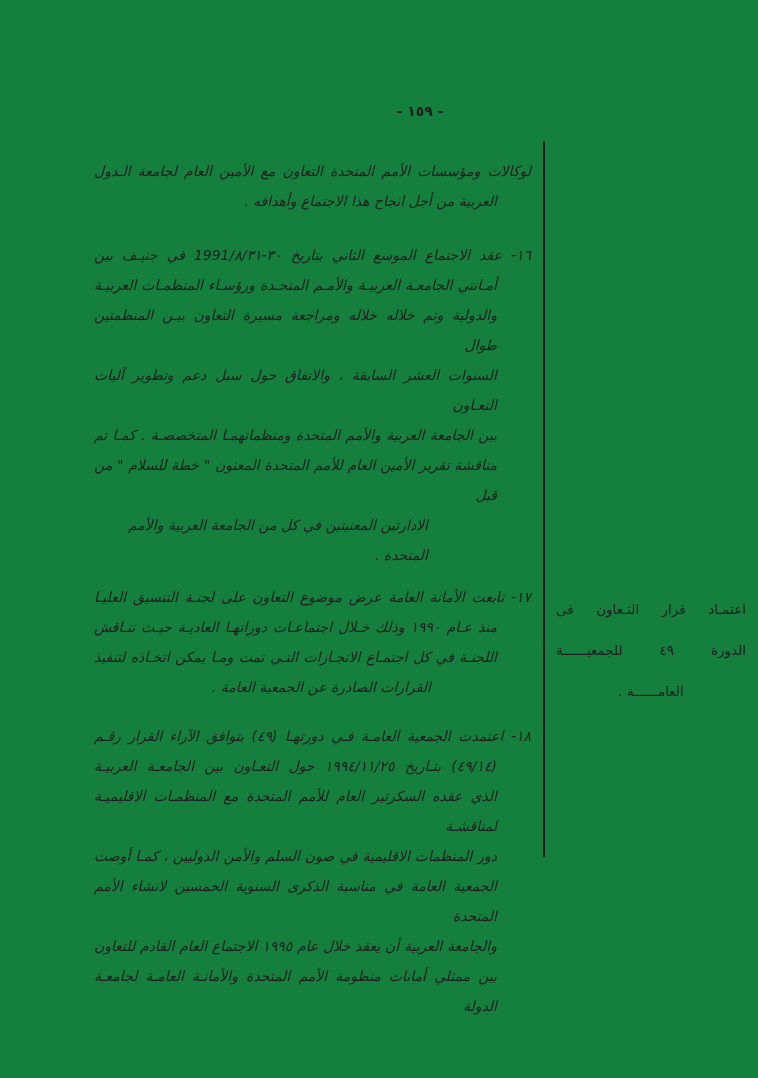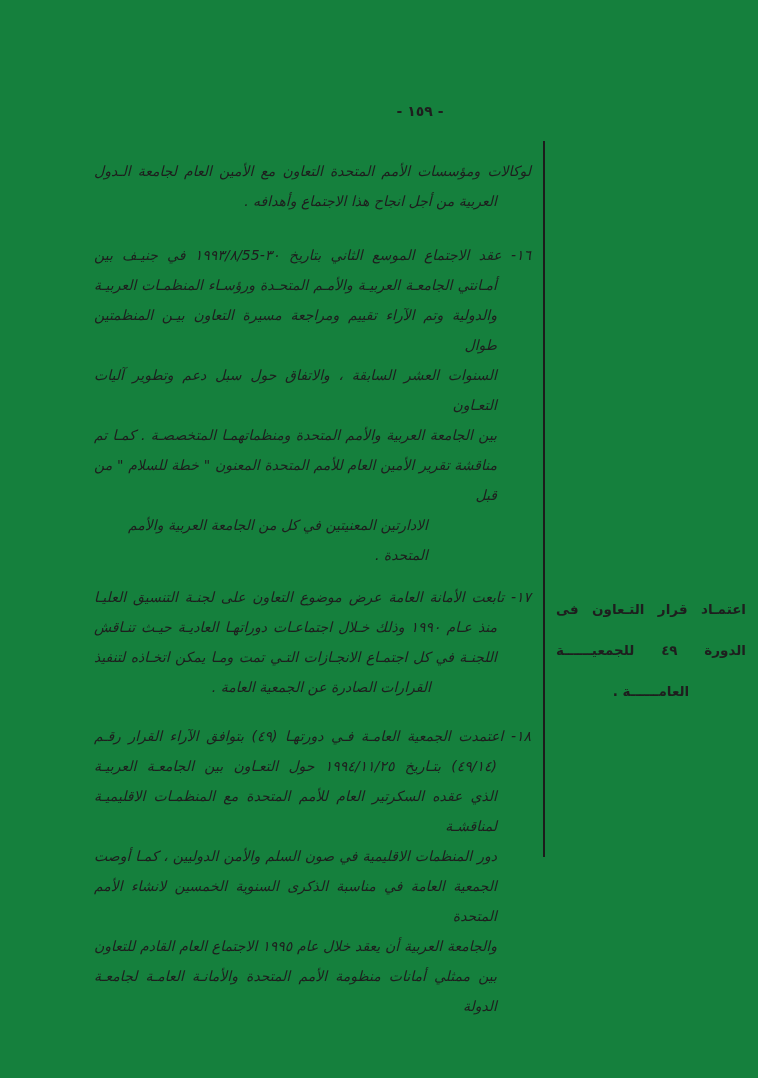--- a/index.html
+++ b/index.html
@@ -67,21 +67,21 @@
   .line.end.e100 { padding-right: 100px; }
   .line.end.e103 { padding-right: 103px; }
   .line.end.e217 { padding-right: 217px; }
   .marker { white-space: nowrap; }
   .margin-note {
     position: absolute;
     left: 556px;
     top: 589px;
     width: 190px;
     font-size: 13.5px;
-    font-weight: bold;
+    font-weight: normal;
     line-height: 41px;
     direction: rtl;
   }
   .margin-note .mline {
     text-align: justify;
     text-align-last: justify;
   }
   .margin-note .mline.centered {
     text-align: right;
     text-align-last: center;
@@ -97,23 +97,23 @@
   <div class="vertical-rule"></div>
 
   <div class="text-column">
 
     <div class="para intro">
       <div class="line fill">لوكالات ومؤسسات الأمم المتحدة التعاون مع الأمين العام لجامعة الـدول</div>
       <div class="line end e34">العربية من أجل انجاح هذا الاجتماع وأهدافه .</div>
     </div>
 
     <div class="para item-16">
-      <div class="line fill"><span class="marker">١٦-</span> <span>عقد الاجتماع الموسع الثاني بتاريخ ٣٠-55‏/‏٨‏/‏١٩٩٣ في جنيـف بين</span></div>
+      <div class="line fill"><span class="marker">١٦-</span> <span>عقد الاجتماع الموسع الثاني بتاريخ ٣٠-٣١‏/‏٨‏/‏1991 في جنيـف بين</span></div>
       <div class="line fill cont">أمـانتي الجامعـة العربيـة والأمـم المتحـدة ورؤسـاء المنظمـات العربيـة</div>
-      <div class="line fill cont">والدولية وتم الآراء تقييم ومراجعة مسيرة التعاون بيـن المنظمتين طوال</div>
+      <div class="line fill cont">والدولية وتم خلاله خلاله ومراجعة مسيرة التعاون بيـن المنظمتين طوال</div>
       <div class="line fill cont">السنوات العشر السابقة ، والاتفاق حول سبل دعم وتطوير آليات التعـاون</div>
       <div class="line fill cont">بين الجامعة العربية والأمم المتحدة ومنظماتهمـا المتخصصـة . كمـا تم</div>
       <div class="line fill cont">مناقشة تقرير الأمين العام للأمم المتحدة المعنون " خطة للسلام " من قبل</div>
       <div class="line end e103">الادارتين المعنيتين في كل من الجامعة العربية والأمم المتحدة .</div>
     </div>
 
     <div class="para item-17">
       <div class="line fill"><span class="marker">١٧-</span> <span>تابعت الأمانة العامة عرض موضوع التعاون على لجنـة التنسيق العليـا</span></div>
       <div class="line fill cont">منذ عـام ١٩٩٠ وذلك خـلال اجتماعـات دوراتهـا العاديـة حيـث تنـاقش</div>
       <div class="line fill cont">اللجنـة في كل اجتمـاع الانجـازات التـي تمت ومـا يمكن اتخـاذه لتنفيذ</div>

